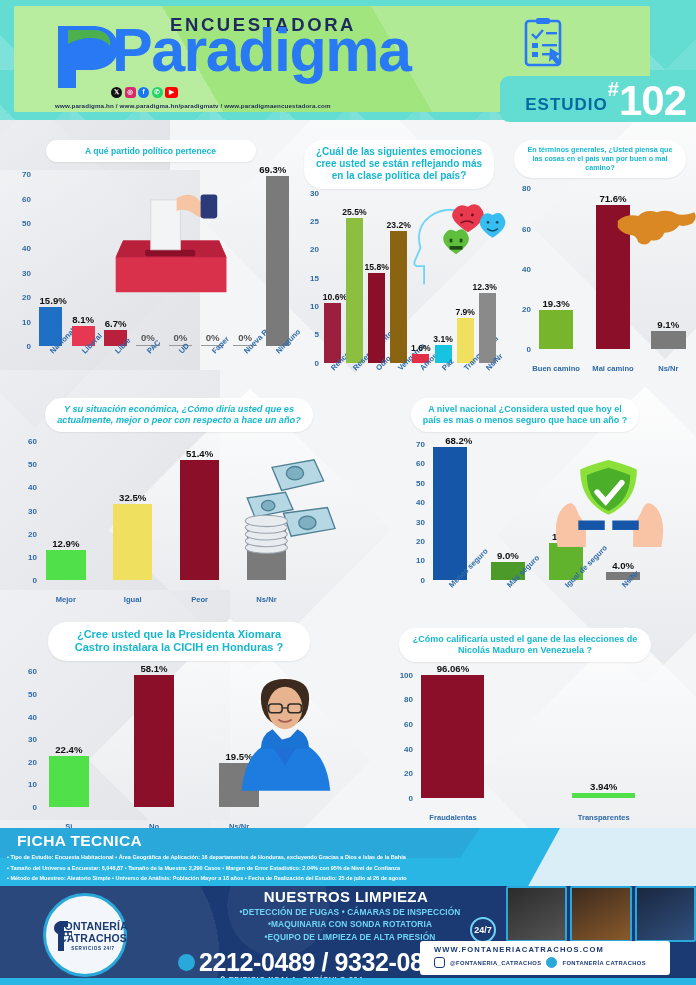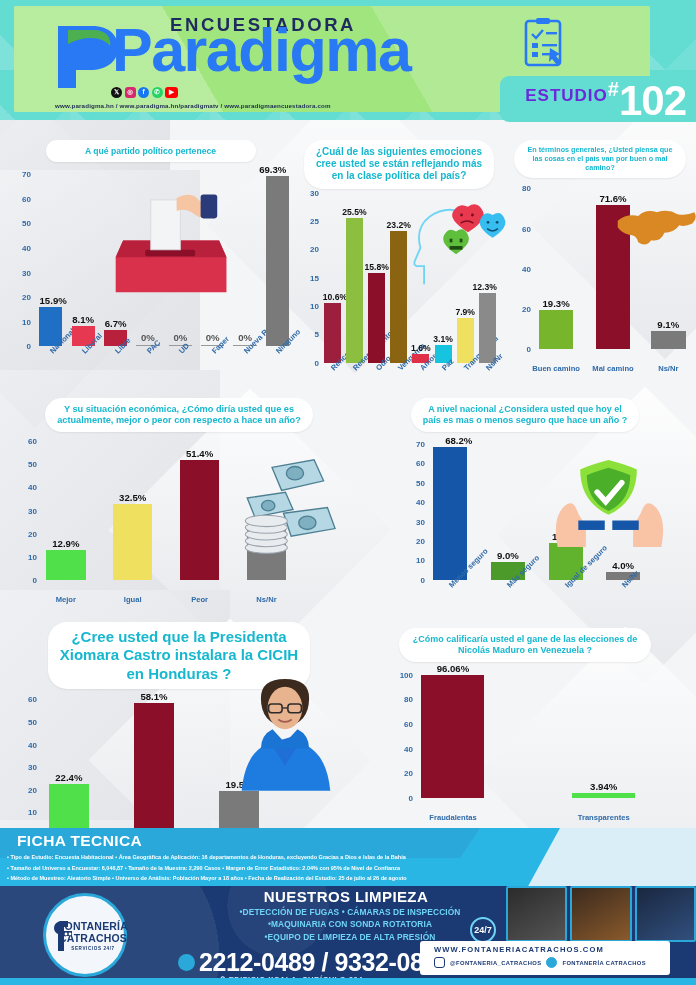--- a/index.html
+++ b/index.html
@@ -60,21 +60,21 @@
   .si-yt { background:#ff0000; border-radius:3px; width:13px; }
   .hdr-urls {
     position:absolute; left:41px; top:96px; font-size:6.2px; color:#1c2a52; font-weight:bold;
     letter-spacing:.15px;
   }
   .estudio-badge {
     position:absolute; right:0; bottom:-2px; width:196px; height:46px;
     background:#63dcd2; border-radius:9px 0 0 9px;
     display:flex; align-items:flex-end; justify-content:flex-end; padding:0 10px 2px 0;
   }
-  .estudio-label { font-size:17px; font-weight:bold; color:#6d28d9; letter-spacing:1px; margin-bottom:14px;}
+  .estudio-label { font-size:17px; font-weight:bold; color:#0369a1; letter-spacing:1px; margin-bottom:5px;}
   .estudio-hash { font-size:20px; font-weight:bold; color:#ffffff; align-self:flex-start; margin-top:2px; }
   .estudio-num { font-size:42px; font-weight:bold; color:#ffffff; line-height:.9; letter-spacing:-1px; }
   .clipboard-ico { position:absolute; right:84px; top:12px; width:44px; height:52px; }
 
   
   .chart { position:absolute; z-index: 3; }
   .pill {
     background:#ffffff; border-radius:19px; color:#17b8cf; font-weight:bold;
     text-align:center; padding:6px 10px; line-height:1.22;
     box-shadow:0 1px 2px rgba(0,0,0,.07);
@@ -409,21 +409,21 @@
       <div class="bar-col" style="left:74%; width:22%;">
         <div class="bar" style="height:18px; background:#7a7a7a;"></div>
         <div class="bar-val" style="bottom:19px;">9.1%</div>
         <div class="bar-lbl lbl-straight">Ns/Nr</div>
       </div>
     </div>
   </div>
 </div>
 
 <div class="chart" style="left:14px; top:398px; width:330px; height:205px;">
-  <div class="pill" style="width:268px; margin:0 auto; font-size:9.2px;">Y su situación económica, ¿Cómo diría usted que es actualmente, mejor o peor con respecto a hace un año?</div>
+  <div class="pill" style="width:268px; margin:0 auto; font-size:9.2px;font-style:italic;">Y su situación económica, ¿Cómo diría usted que es actualmente, mejor o peor con respecto a hace un año?</div>
 
   <svg class="art" viewBox="0 0 120 110" style="left:212px; top:58px; width:115px; height:105px;">
     <g stroke="#4d7f93" stroke-width="1.4" fill="#b6d8e4">
       <path d="M48 12 l44 -8 l10 22 l-44 10 z"></path>
         <ellipse cx="72" cy="18" rx="9" ry="7" fill="#7fb0c2"></ellipse>
       <path d="M22 44 l40 -6 l8 18 l-40 8 z"></path>
         <ellipse cx="44" cy="52" rx="7" ry="5.5" fill="#7fb0c2"></ellipse>
       <path d="M60 60 l46 -6 l8 22 l-46 8 z"></path>
         <ellipse cx="85" cy="70" rx="9" ry="7" fill="#7fb0c2"></ellipse>
     </g>
@@ -514,21 +514,21 @@
       <div class="bar-col" style="left:68%; width:13%;">
         <div class="bar" style="height:8px; background:#7a7a7a;"></div>
         <div class="bar-val" style="bottom:9px;">4.0%</div>
         <div class="bar-lbl lbl-rot">Ns/Nr</div>
       </div>
     </div>
   </div>
 </div>
 
 <div class="chart" style="left:14px; top:622px; width:330px; height:200px;">
-  <div class="pill" style="width:262px; margin:0 auto; font-size:15px;">¿Cree usted que la Presidenta Xiomara Castro instalara la CICIH en Honduras ?</div>
+  <div class="pill" style="width:262px; margin:0 auto; font-size:11px;">¿Cree usted que la Presidenta Xiomara Castro instalara la CICIH en Honduras ?</div>
 
   <svg class="art" viewBox="0 0 110 120" style="left:218px; top:52px; width:106px; height:118px;">
     <path d="M10 120 q4 -42 30 -50 l30 0 q28 8 32 50 z" fill="#1e7ce0"></path>
     <path d="M40 70 l15 24 l15 -24 l-8 -6 l-14 4 z" fill="#1f6fd6"></path>
     <path d="M30 24 q0 -20 25 -20 q25 0 25 20 q0 26 -25 30 q-25 -4 -25 -30 z" fill="#3c2a1e"></path>
     <ellipse cx="55" cy="34" rx="18" ry="22" fill="#e8b48f"></ellipse>
     <rect x="38" y="30" width="14" height="9" rx="3" fill="none" stroke="#2b2b2b" stroke-width="1.6"></rect>
     <rect x="58" y="30" width="14" height="9" rx="3" fill="none" stroke="#2b2b2b" stroke-width="1.6"></rect>
     <path d="M52 34 h6" stroke="#2b2b2b" stroke-width="1.4"></path>
     <path d="M48 46 q7 5 14 0" fill="none" stroke="#a05a52" stroke-width="1.8"></path>

